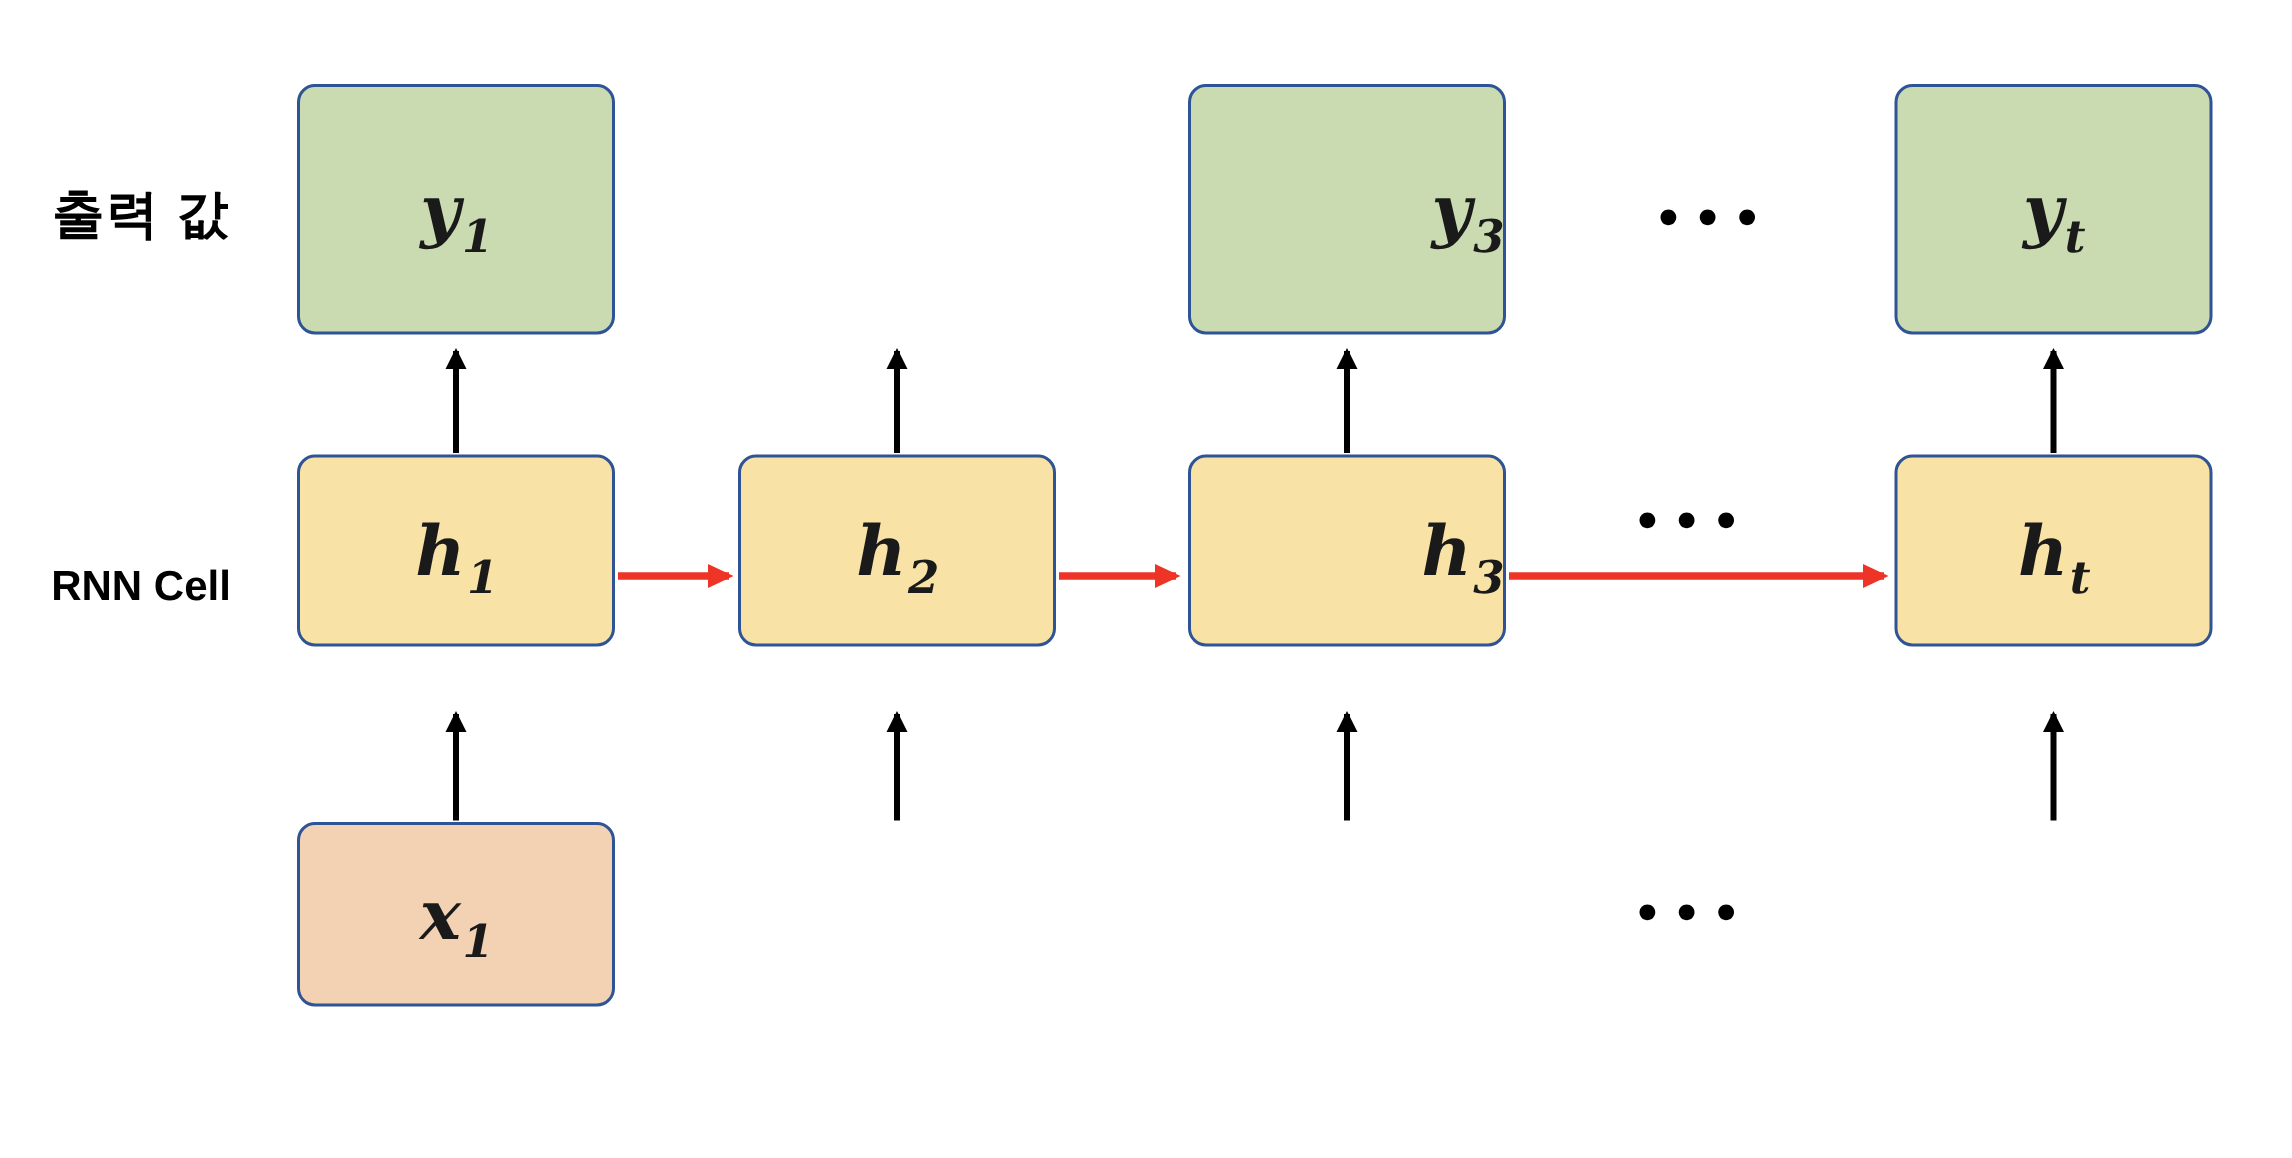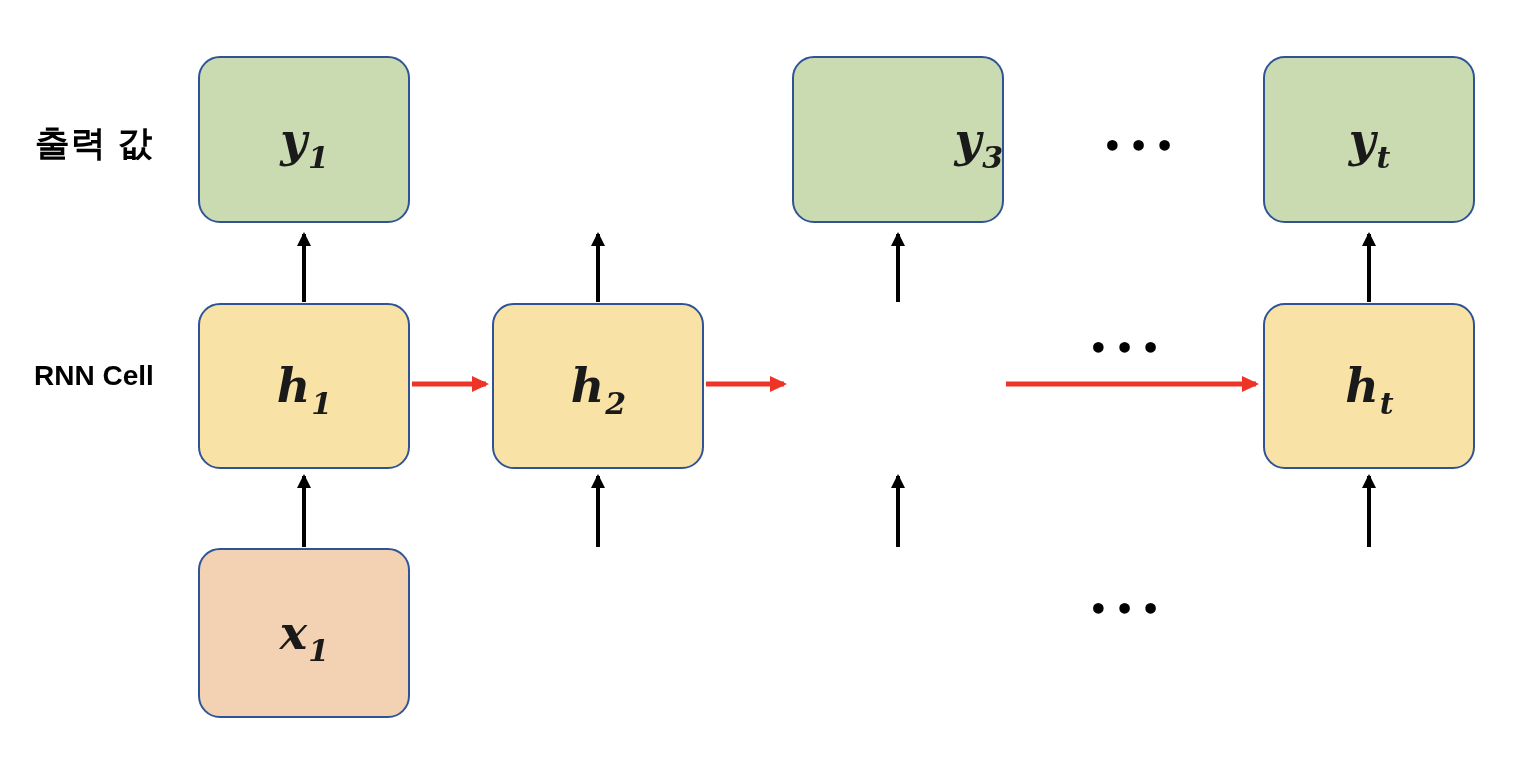--- a/index.html
+++ b/index.html
@@ -18,33 +18,33 @@
   .arrow-layer {
     position: absolute;
     left: 0; top: 0;
     width: 1528px; height: 772px;
     pointer-events: none;
   }
   .node {
     position: absolute;
     width: 212px;
     border: 2.5px solid #2f5496;
-    border-radius: 22px;
+    border-radius: 12px;
     box-sizing: border-box;
     display: flex;
     align-items: center;
     justify-content: center;
   }
   .col-1 { left: 198px; }
   .col-2 { left: 492px; }
   .col-3 { left: 792px; justify-content: flex-end; }
   .col-4 { left: 1263px; }
   .row-y { top: 56px;  height: 167px; background: #cbdbb1; }
-  .row-h { top: 303px; height: 166px; background: #f8e2a6; }
-  .row-x { top: 548px; height: 170px; background: #f3d2b4; }
+  .row-h { top: 303px; height: 128px; background: #f8e2a6; }
+  .row-x { top: 548px; height: 123px; background: #f3d2b4; }
   .math {
     font-family: "DejaVu Serif", serif;
     font-style: italic;
     font-weight: bold;
     font-size: 46px;
     color: #1a1a1a;
     line-height: 1;
     white-space: nowrap;
   }
   .math sub {
@@ -61,21 +61,21 @@
     width: 176px;
     text-align: center;
     transform: translateY(-50%);
     font-weight: bold;
     color: #000000;
     white-space: nowrap;
   }
   .side-label.korean { font-size: 35px; letter-spacing: 1px; }
   .side-label.latin  { font-size: 28px; }
   .label-output { top: 143px; }
-  .label-rnn    { top: 376px; }
+  .label-rnn    { top: 391px; }
   .label-input  { top: 638px; }
   .ellipsis {
     position: absolute;
     transform: translate(-50%, -50%);
     font-family: "DejaVu Sans", sans-serif;
     font-weight: bold;
     font-size: 30px;
     letter-spacing: 7px;
     color: #000000;
     line-height: 0;
@@ -127,20 +127,23 @@
   <div class="node row-y col-4">
     <span class="math"><i>y</i><sub>t</sub></span>
   </div>
 
   <div class="node row-h col-1">
     <span class="math"><i>h</i><sub>1</sub></span>
   </div>
   <div class="node row-h col-2">
     <span class="math"><i>h</i><sub>2</sub></span>
   </div>
+  <div class="node row-h col-3">
+    <span class="math"><i>h</i><sub>3</sub></span>
+  </div>
   <div class="node row-h col-4">
     <span class="math"><i>h</i><sub>t</sub></span>
   </div>
 
   <div class="node row-x col-1">
     <span class="math"><i>x</i><sub>1</sub></span>
   </div>
 
   <div class="ellipsis ellipsis-top">•••</div>
   <div class="ellipsis ellipsis-middle">•••</div>

